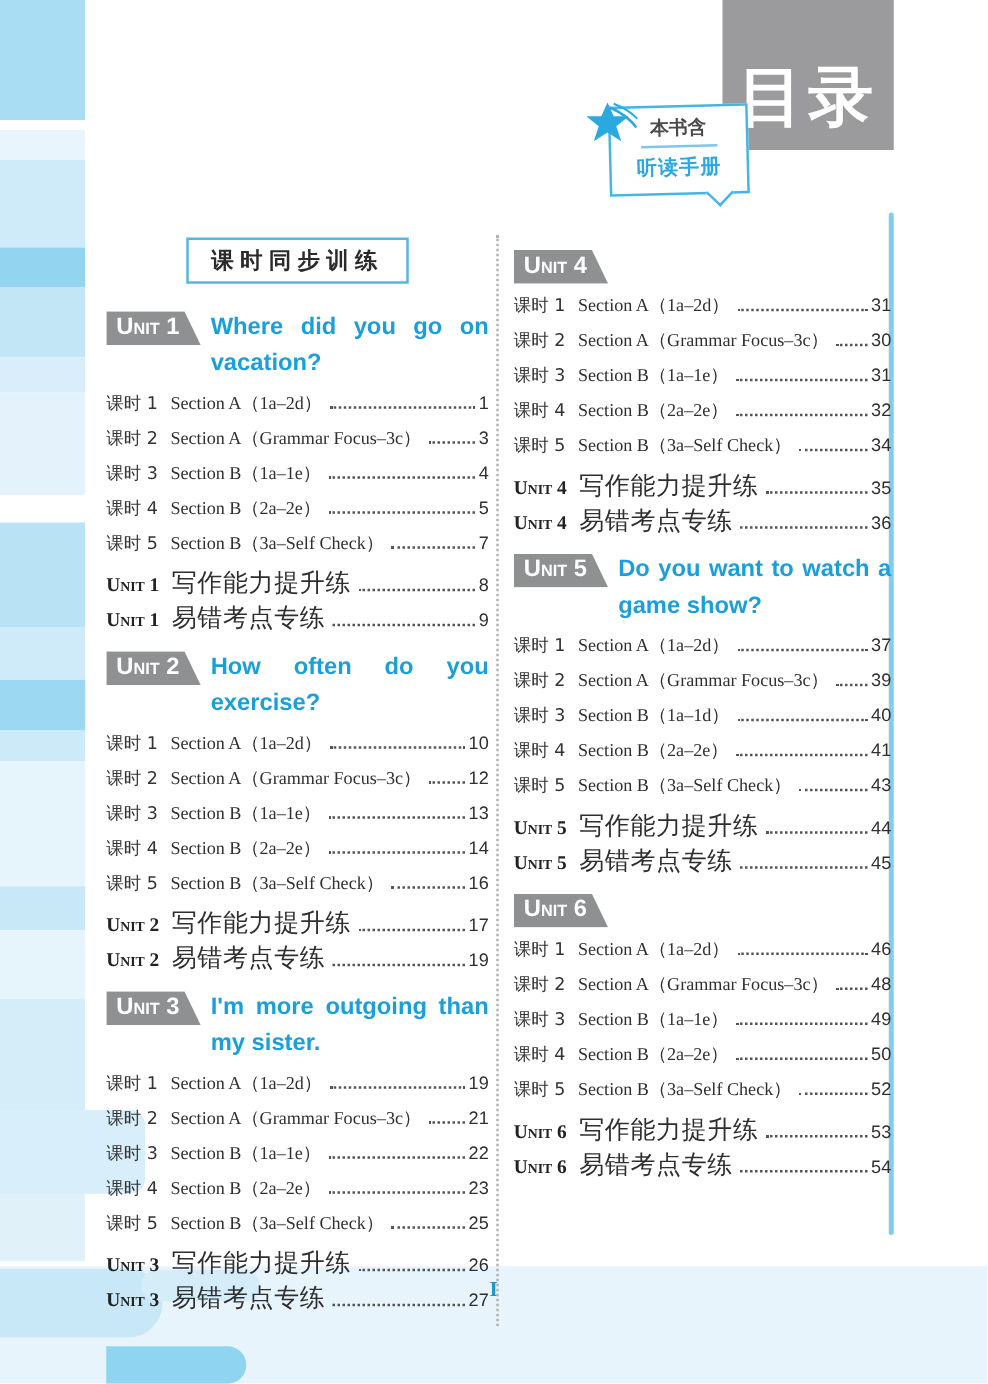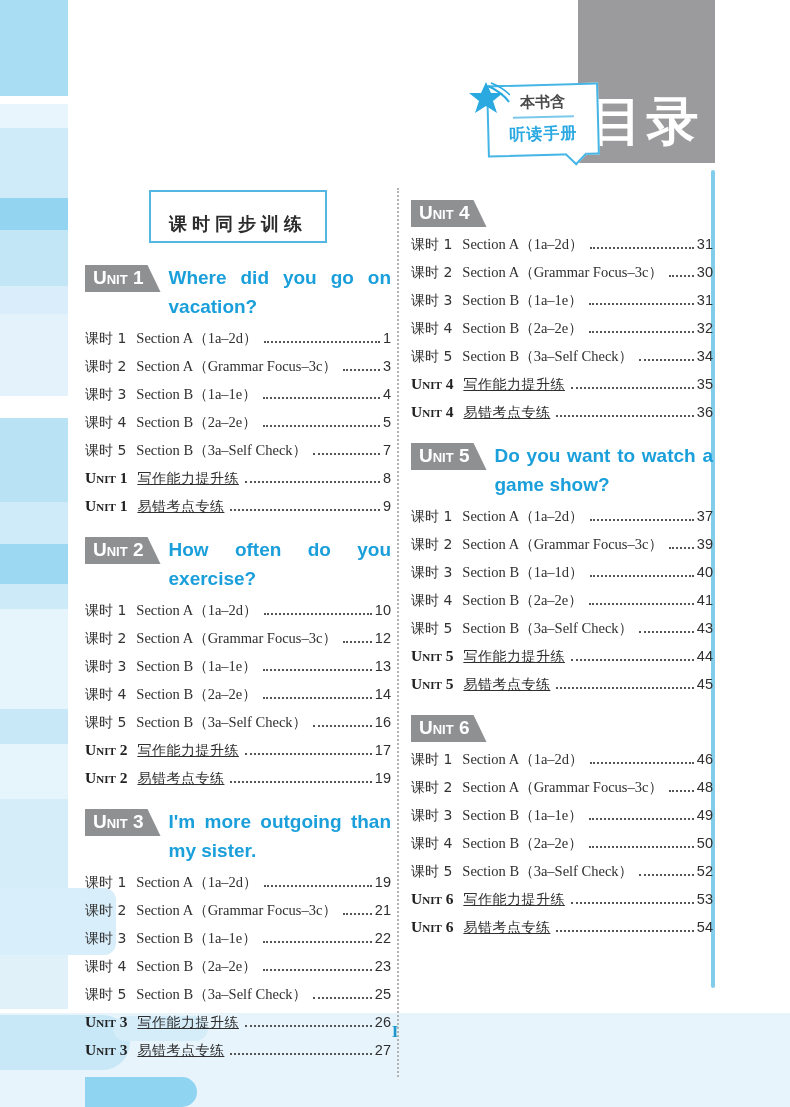--- a/index.html
+++ b/index.html
@@ -13,21 +13,21 @@
   .deco-wide { position:absolute; left:0; top:888px; width:116px; height:67px;
     background:#d8eefa; border-radius:0 12px 12px 0; z-index:1; }
   
   .footer-bg { position:absolute; left:0; top:1013px; width:790px; height:94px; background:#e7f4fc; z-index:1; }
   .bar-a { position:absolute; left:0; top:1015px; width:130px; height:55px; background:#c9e8f7; border-radius:0 28px 28px 0; z-index:2; }
   .bar-b { position:absolute; left:113px; top:1016px; width:95px; height:25px; background:#d5edf9; border-radius:13px; z-index:2; }
   .bar-c { position:absolute; left:85px; top:1077px; width:112px; height:30px; background:#8fd4f0; border-radius:0 16px 16px 0; z-index:2; }
   .page-num { position:absolute; left:0; top:1022px; width:790px; text-align:center;
     color:#1d96cc; font-family:"Liberation Serif", serif; font-weight:bold; font-size:17px; z-index:3; }
   
-  .corner { position:absolute; left:578px; top:0; width:137px; height:163px; background:#9b9b9d;
+  .corner { position:absolute; left:578px; top:0; width:137px; height:120px; background:#9b9b9d;
     display:flex; align-items:flex-end; justify-content:center; padding-bottom:16px; box-sizing:border-box; z-index:2; }
   .corner-title { color:#ffffff; font-size:52px; font-weight:bold; letter-spacing:4px;
     font-family:"DejaVu Sans", sans-serif; line-height:1; }
   
   .callout { position:absolute; left:487px; top:84px; width:112px; background:#ffffff;
     border:2px solid #45b5e6; transform:rotate(-1.5deg); padding:7px 4px 9px; text-align:center;
     box-sizing:border-box; z-index:4; }
   .callout-line1 { display:inline-block; font-size:15px; font-weight:bold; color:#4a4a4a;
     padding:0 8px 4px; border-bottom:2px solid #7bc9ea; font-family:"DejaVu Sans", sans-serif; }
   .callout-line2 { margin-top:6px; font-size:16px; font-weight:bold; color:#29a8e1;
@@ -36,37 +36,37 @@
     border-right:2px solid #45b5e6; border-bottom:2px solid #45b5e6; transform:rotate(45deg); }
   .star { position:absolute; left:468px; top:80px; width:42px; height:38px; z-index:5; }
   
   .vline { position:absolute; left:711px; top:170px; width:4px; height:818px; background:#82cdea; border-radius:2px; z-index:2; }
   
   .content { position:absolute; left:85px; top:188px; width:628px; display:flex; z-index:3; }
   .col { box-sizing:border-box; }
   .col-left { width:312px; padding-right:6px; }
   .col-right { flex:1; border-left:2px dotted #b3b3b3; padding-left:12px; }
   .sync-box { width:178px; margin:2px auto 20px; border:2px solid #54b6e3; text-align:center;
-    font-size:18px; font-weight:bold; letter-spacing:5px; color:#2b2b2b; padding:20px 0 5px;
+    font-size:18px; font-weight:bold; letter-spacing:5px; color:#2b2b2b; padding:4px 0 5px;
     font-family:"DejaVu Sans", sans-serif; box-sizing:border-box; }
   .unit { margin-bottom:8px; }
   .unit-head { display:flex; align-items:flex-start; margin:10px 0 8px; }
   .unit-badge { flex:0 0 auto; background:#8f9092; color:#ffffff; font-weight:bold;
     font-variant:small-caps; font-size:19px; line-height:24px; padding:1px 17px 2px 8px;
     clip-path:polygon(0 0, calc(100% - 13px) 0, 100% 100%, 0 100%);
     margin:2px 8px 0 0; font-family:"Liberation Sans", sans-serif; }
   .unit-title { flex:1; margin:0; font-size:19px; line-height:29px; font-weight:bold;
     color:#1a9fdb; text-align:justify; font-family:"Liberation Sans", sans-serif; }
   .toc-row { display:flex; align-items:baseline; height:28px; color:#2f2f2f; }
   .row-label { margin-right:10px; white-space:nowrap; }
   .row-label.lesson { font-family:"DejaVu Sans", sans-serif; font-size:14px; color:#333333; }
   .row-label.unitlbl { font-family:"Liberation Serif", serif; font-weight:bold;
     font-variant:small-caps; font-size:15.5px; color:#222222; }
   .row-text { font-family:"Liberation Serif", serif; font-size:14.5px; white-space:nowrap; }
-  .row-text.cjk { font-family:"DejaVu Sans", sans-serif; font-size:14px; letter-spacing:0.5px;text-decoration:underline; }
+  .row-text.cjk { font-family:"DejaVu Sans", sans-serif; font-size:20px; letter-spacing:0.5px; }
   .leader { flex:1; border-bottom:2px dotted #555555; margin:0 3px 3px 6px; min-width:8px; }
   .row-page { font-family:"Liberation Sans", sans-serif; font-size:14.5px; white-space:nowrap; }
 </style>
 </head>
 <body>
 
 <div class="deco-left">
   <div class="deco-block" style="height:96px;background:#a9ddf3"></div>
   <div class="deco-block" style="height:24px;background:#e8f5fc;margin-top:8px"></div>
   <div class="deco-block" style="height:70px;background:#cfeaf8"></div>

